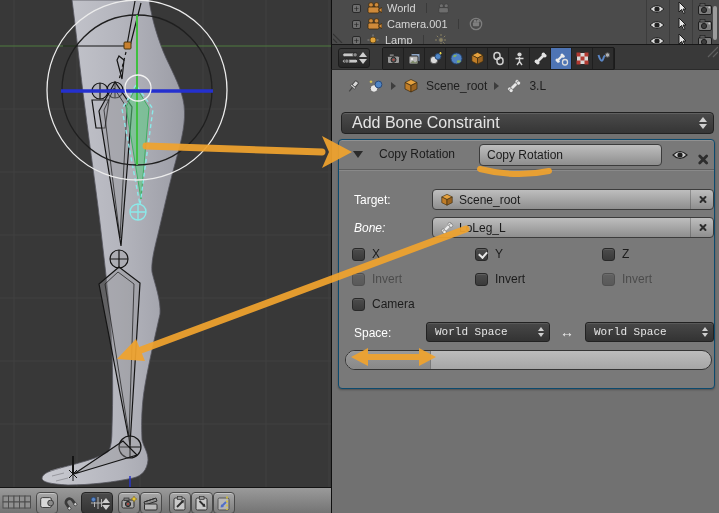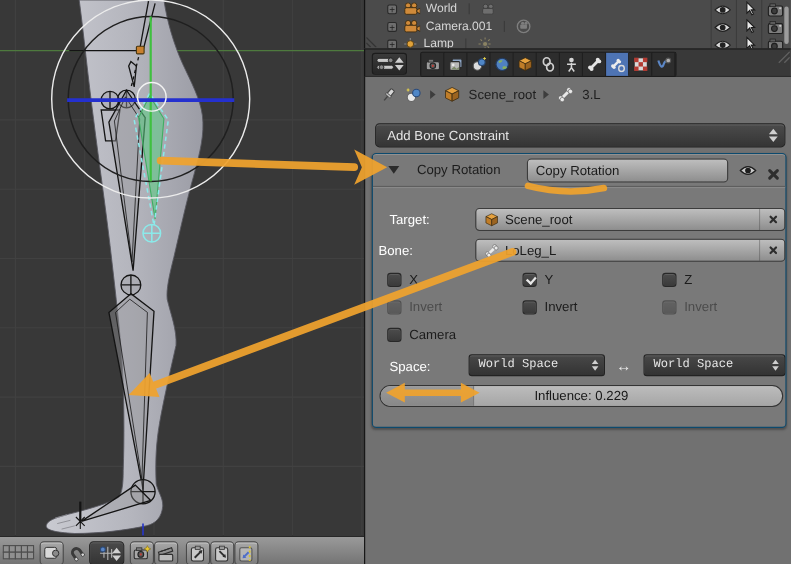--- a/index.html
+++ b/index.html
@@ -34,21 +34,21 @@
           display:flex;align-items:center;padding-left:2px;}
   .tabstrip{position:absolute;left:50px;top:2px;height:21px;display:flex;background:#1f1f1f;border:1px solid #1b1b1b;border-radius:2px;}
   .tab{width:20px;height:21px;background:#2d2d2d;display:flex;align-items:center;justify-content:center;border-right:1px solid #1f1f1f;}
   .tab[data-active="true"]{background:#4e74b4;}
   
   #pbody{left:331px;top:70px;width:448px;height:443px;background:#717171;border-left:1px solid #0f0f0f;box-sizing:border-box;}
   #breadcrumb{position:absolute;left:14px;top:6px;height:20px;display:flex;align-items:center;gap:7px;color:#1e1e1e;font-size:12px;}
   .tri-r{width:0;height:0;border-top:4px solid transparent;border-bottom:4px solid transparent;border-left:5px solid #3d3d3d;}
   #addbtn{position:absolute;left:9px;top:42px;width:373px;height:22px;border-radius:4px;
           background:linear-gradient(#4b4b4b,#353535);border:1px solid #222;box-sizing:border-box;
-          color:#e4e4e4;font-size:12px;display:flex;align-items:center;padding-left:10px;
+          color:#e4e4e4;font-size:16px;display:flex;align-items:center;padding-left:10px;
           box-shadow:inset 0 1px 0 rgba(255,255,255,.12);}
   .updown{position:absolute;right:6px;top:4px;display:flex;flex-direction:column;gap:2px;}
   .updown i{display:block;width:0;height:0;border-left:4px solid transparent;border-right:4px solid transparent;}
   .updown .u{border-bottom:5px solid #cfcfcf;}
   .updown .d{border-top:5px solid #cfcfcf;}
   #panel{position:absolute;left:6px;top:69px;width:377px;height:250px;border:1px solid #0c4a6e;border-radius:4px;
          background:#797979;box-shadow:inset 0 1px 0 rgba(255,255,255,.18),0 1px 2px rgba(0,0,0,.3);box-sizing:border-box;}
   #panel .hdr-div{position:absolute;left:0;top:29px;width:100%;height:1px;background:#5e5e5e;box-shadow:0 1px 0 rgba(255,255,255,.12);}
   .tri-d{width:0;height:0;border-left:5px solid transparent;border-right:5px solid transparent;border-top:7px solid #2b2b2b;}
   .ptitle{position:absolute;left:40px;top:7px;font-size:12px;color:#1c1c1c;}
@@ -518,21 +518,21 @@
       <svg width="14" height="14" viewBox="0 0 16 16">
           <path d="M8,1.5 L14,4.5 L8,7.5 L2,4.5 Z" fill="#e6a23f" stroke="#3a2a10" stroke-width=".7"></path>
           <path d="M2,4.5 L8,7.5 L8,14 L2,11 Z" fill="#c07d28" stroke="#3a2a10" stroke-width=".7"></path>
           <path d="M14,4.5 L8,7.5 L8,14 L14,11 Z" fill="#9c6420" stroke="#3a2a10" stroke-width=".7"></path>
         </svg>
       <span>Scene_root</span>
       <span class="xzone">
           <span class="xmark"></span>
         </span>
     </div>
-    <span class="flabel" style="left:5px;top:81px;">Bone:</span>
+    <span class="flabel" style="left:15px;top:81px;font-style:italic;">Bone:</span>
     <div class="field" style="left:93px;top:77px;width:282px;height:21px;">
       <svg width="14" height="14" viewBox="0 0 15 15">
           <path d="M4,11 L11,4" stroke="#ececec" stroke-width="2.6"></path>
           <circle cx="3.4" cy="10.4" r="1.9" fill="#ececec" stroke="#555" stroke-width=".5"></circle>
           <circle cx="4.8" cy="11.8" r="1.9" fill="#ececec" stroke="#555" stroke-width=".5"></circle>
           <circle cx="10.4" cy="3.4" r="1.9" fill="#ececec" stroke="#555" stroke-width=".5"></circle>
           <circle cx="11.8" cy="4.8" r="1.9" fill="#ececec" stroke="#555" stroke-width=".5"></circle>
         </svg>
       <span>LoLeg_L</span>
       <span class="xzone">
@@ -588,21 +588,20 @@
       <span>World Space</span>
       <span class="updown" style="right:5px;top:4px;">
           <i class="u" style="border-bottom-width:4px;border-left-width:3px;border-right-width:3px;"></i>
           <i class="d" style="border-top-width:4px;border-left-width:3px;border-right-width:3px;"></i>
         </span>
     </div>
 
     
     <div id="slider">
       <div class="fill" style="width: 23%;"></div>
-      <div class="stext">Influence: 0.229</div>
     </div>
   </div>
 </div>
 
 <svg id="anno" class="abs" viewBox="0 0 719 513">
   <g fill="#F0A32E" stroke="#F0A32E" opacity="0.93">
     <g>
       <line x1="146" y1="146" x2="322" y2="152" stroke-width="7" stroke-linecap="round"></line>
       <path d="M352,152 L322,136 L329,152 L322,168 Z" stroke="none"></path>
     </g>

